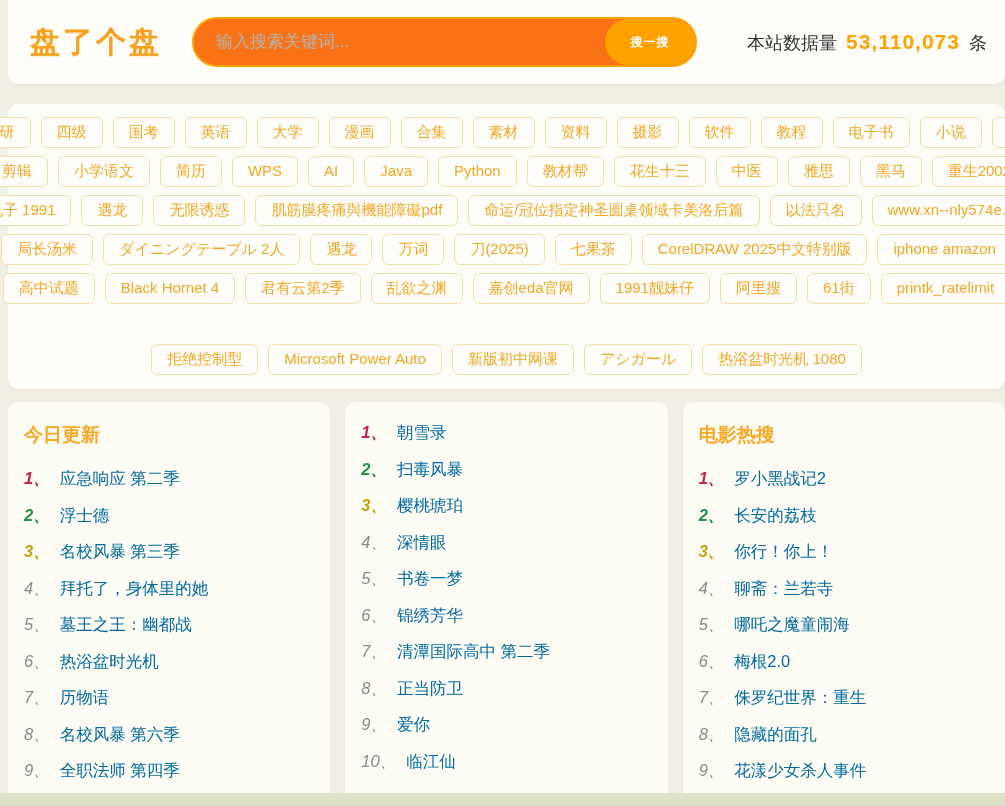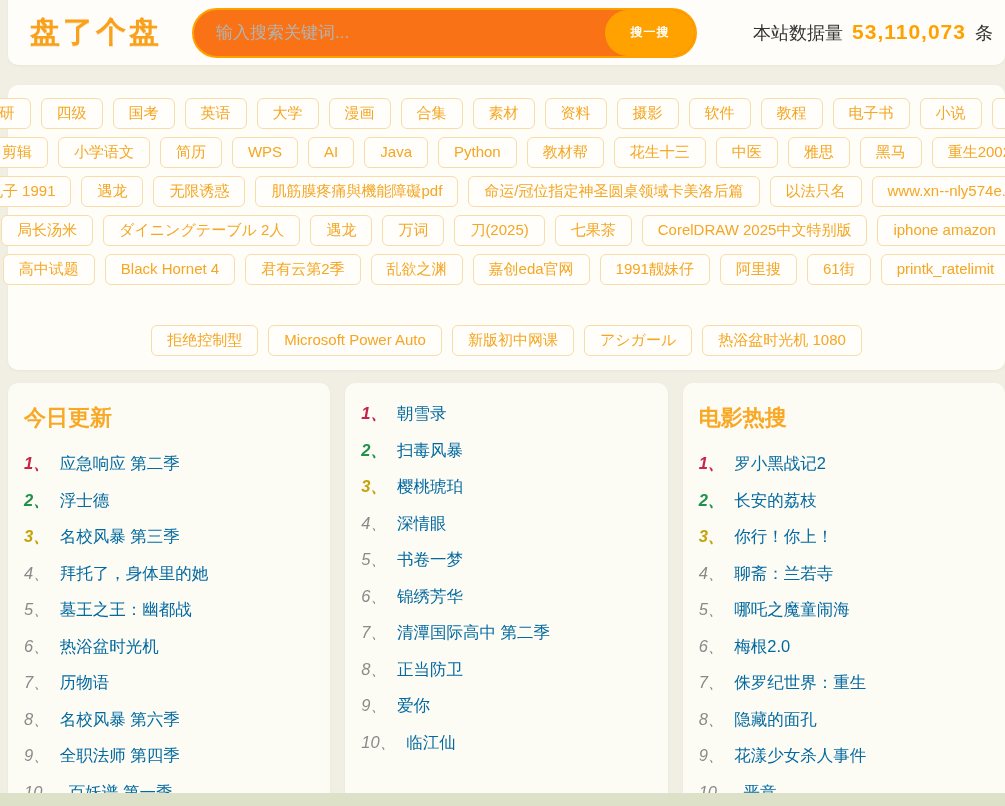--- a/index.html
+++ b/index.html
@@ -7,21 +7,21 @@
   body {
     font-family: "Liberation Sans", "DejaVu Sans", sans-serif;
     background: #f1efe3;
     position: relative;
   }
   
   .header-card {
     margin: 0 0 0 8px;
     background: #fefdfa;
     border-radius: 0 0 10px 10px;
-    height: 65px;
+    height: 84px;
     display: flex;
     align-items: center;
     box-shadow: 0 1px 3px rgba(0,0,0,0.04);
   }
   .logo {
     font-size: 30px;
     font-weight: bold;
     color: #f9a11b;
     letter-spacing: 3px;
     margin: 0 30px 0 22px;
@@ -57,21 +57,21 @@
     color: #ffffff;
     font-size: 12px;
     font-weight: bold;
     letter-spacing: 1px;
     border-radius: 24px;
     cursor: pointer;
     font-family: inherit;
   }
   .stats {
     margin-left: auto;
-    margin-right: 12px;
+    margin-right: 18px;
     font-size: 18px;
     color: #333;
     white-space: nowrap;
   }
   .stats .num {
     color: #ffa200;
     font-weight: bold;
     font-size: 21px;
     letter-spacing: 1px;
     margin: 0 4px;
@@ -111,21 +111,21 @@
   }
   .list-card {
     flex: 1;
     background: #fdfcf4;
     border-radius: 10px;
     padding: 20px 18px 24px 16px;
     height: 438px;
     box-shadow: 0 1px 3px rgba(0,0,0,0.04);
   }
   .list-title {
-    font-size: 22px;
+    font-size: 19px;
     font-weight: bold;
     color: #f9a825;
     margin-bottom: 20px;
   }
   .list-item {
     display: flex;
     align-items: baseline;
     margin-bottom: 15.5px;
     font-size: 16.5px;
     line-height: 21px;

